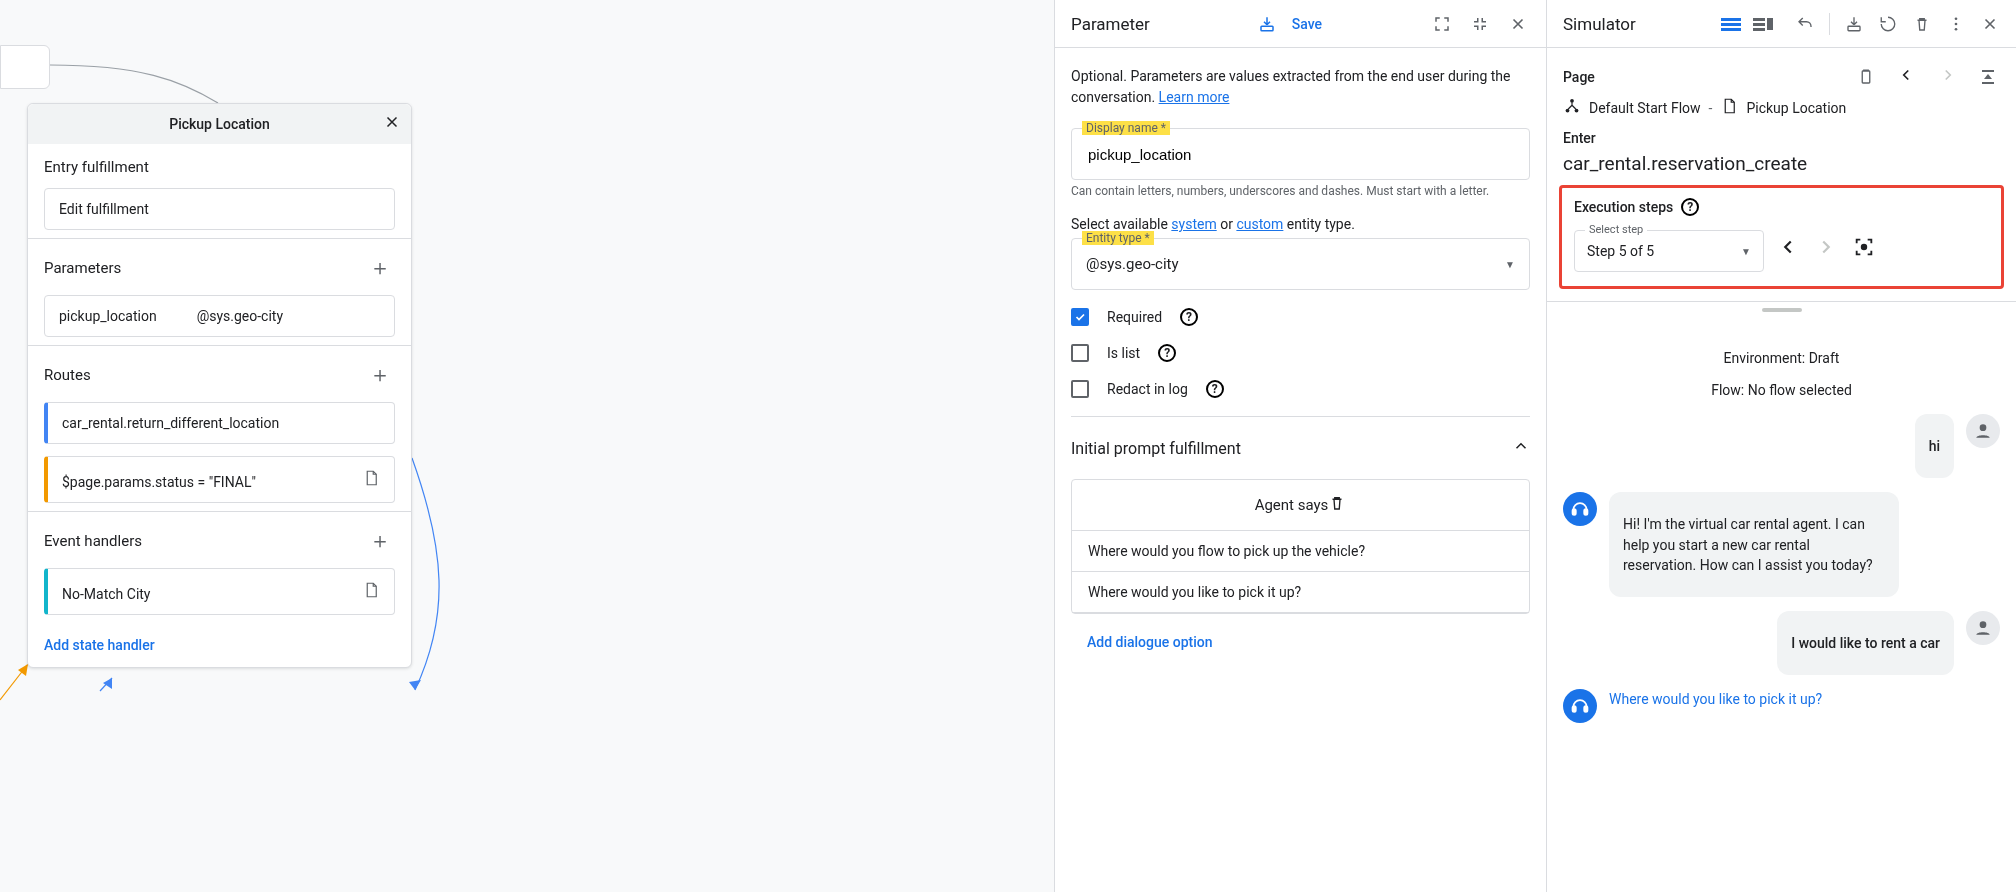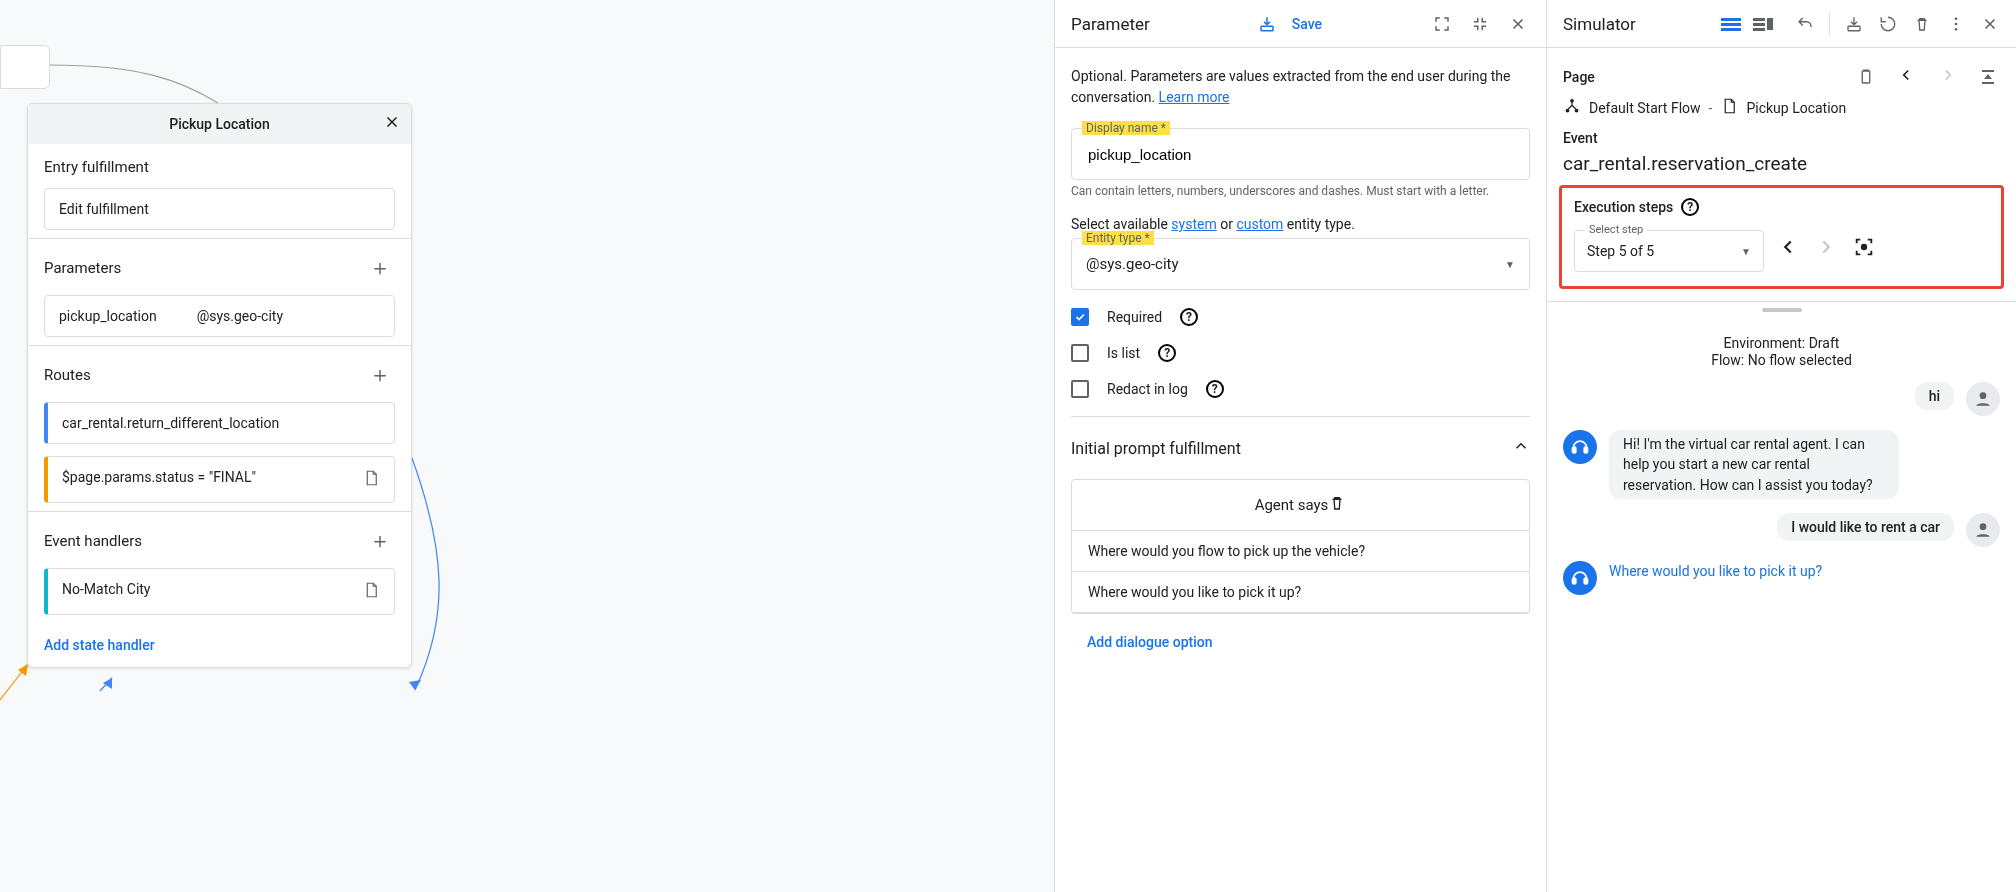--- a/index.html
+++ b/index.html
@@ -100,21 +100,21 @@
     color: var(--text-secondary);
     cursor: pointer;
     padding: 4px;
   }
   .mini-card {
     border: 1px solid var(--border);
     border-radius: 4px;
     padding: 12px 14px;
     margin-top: 12px;
     display: flex;
-    align-items: flex-start;
+    align-items: flex-end;
     gap: 40px;
     position: relative;
     background: #fff;
   }
   .mini-card.stripe-blue { border-left: 4px solid #4285f4; }
   .mini-card.stripe-orange { border-left: 4px solid #f29900; }
   .mini-card.stripe-teal { border-left: 4px solid #12b5cb; }
   .mini-card .icon-r {
     margin-left: auto;
     color: var(--text-secondary);
@@ -396,41 +396,41 @@
   
   .convo {
     padding: 16px 16px;
     flex: 1;
     overflow-y: auto;
   }
   .env-line {
     text-align: center;
     color: var(--text);
     font-size: 14px;
-    margin: 1px 0;
+    margin: 16px 0;
   }
   .msg-row {
     display: flex;
     align-items: flex-start;
     gap: 12px;
     margin: 14px 0;
   }
   .msg-row.user { justify-content: flex-end; }
   .avatar {
     width: 34px; height: 34px;
     border-radius: 50%;
     display: inline-flex;
     align-items: center;
     justify-content: center;
     flex-shrink: 0;
   }
   .avatar.agent { background: #1a73e8; color: #fff; }
   .avatar.user { background: #e8eaed; color: #5f6368; }
   .bubble {
-    padding: 4px 14px;
+    padding: 22px 14px;
     border-radius: 12px;
     max-width: 290px;
     font-size: 14px;
     line-height: 1.45;
   }
   .bubble.agent { background: #f1f3f4; color: var(--text); }
   .bubble.user { background: #f1f3f4; color: var(--text); font-weight: 500; }
   .agent-plain {
     color: var(--blue);
     font-size: 14px;
@@ -719,21 +719,21 @@
         <span class="crumb-sep">-</span>
         <span>
           <svg class="ico" viewBox="0 0 24 24" fill="none" stroke="currentColor" stroke-width="1.6">
               <path d="M7 3h8l4 4v14H7z"></path>
               <path d="M15 3v4h4"></path>
             </svg>
         </span>
         <span>Pickup Location</span>
       </div>
 
-      <div class="sim-section-label">Event</div>
+      <div class="sim-section-label">Enter</div>
       <div class="small-text">car_rental.reservation_create</div>
 
       <div class="red-box">
         <div style="display:flex;align-items:center;gap:8px">
           <span class="sim-section-label" style="margin:0">Execution steps</span>
           <span class="help-circ">?</span>
         </div>
         <div class="step-controls">
           <div class="step-select">
             <label>Select step</label>

